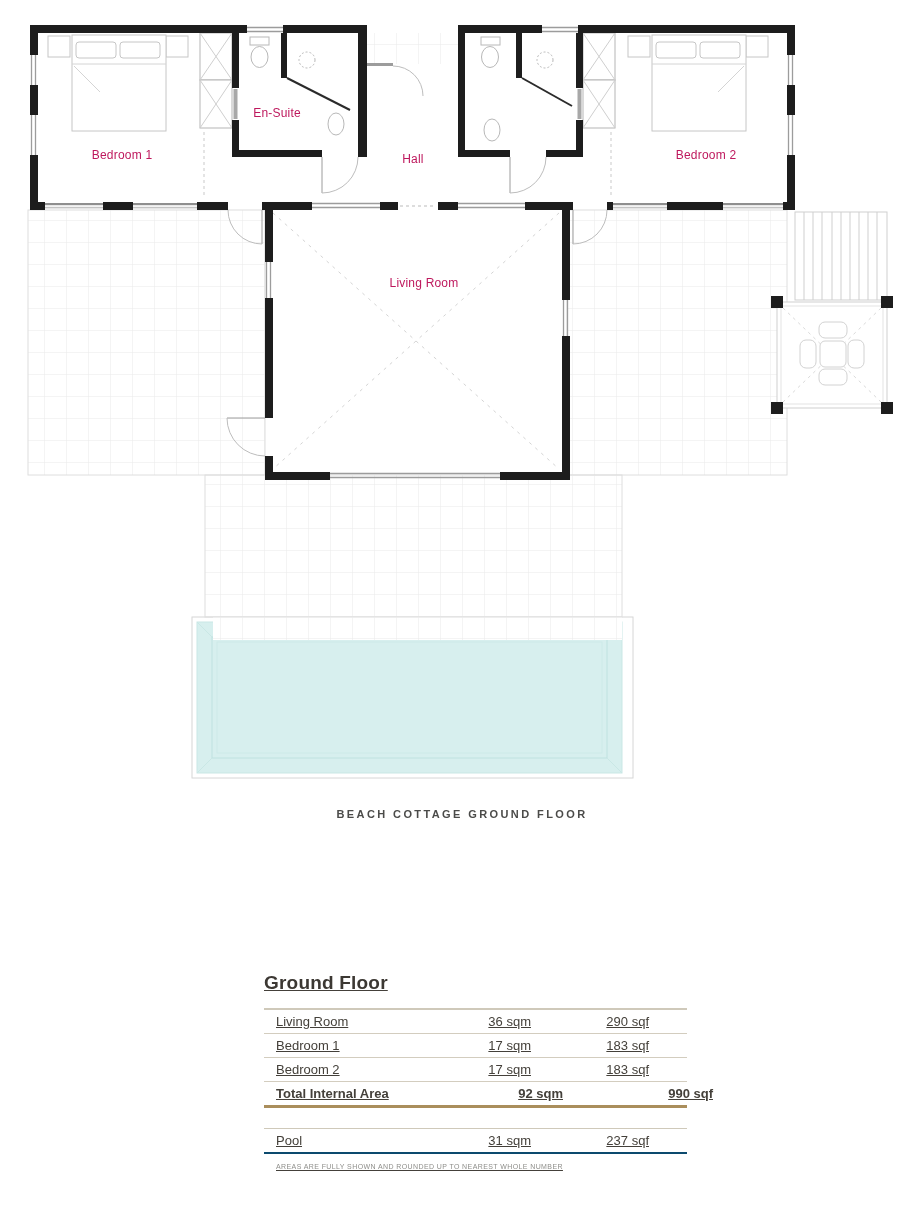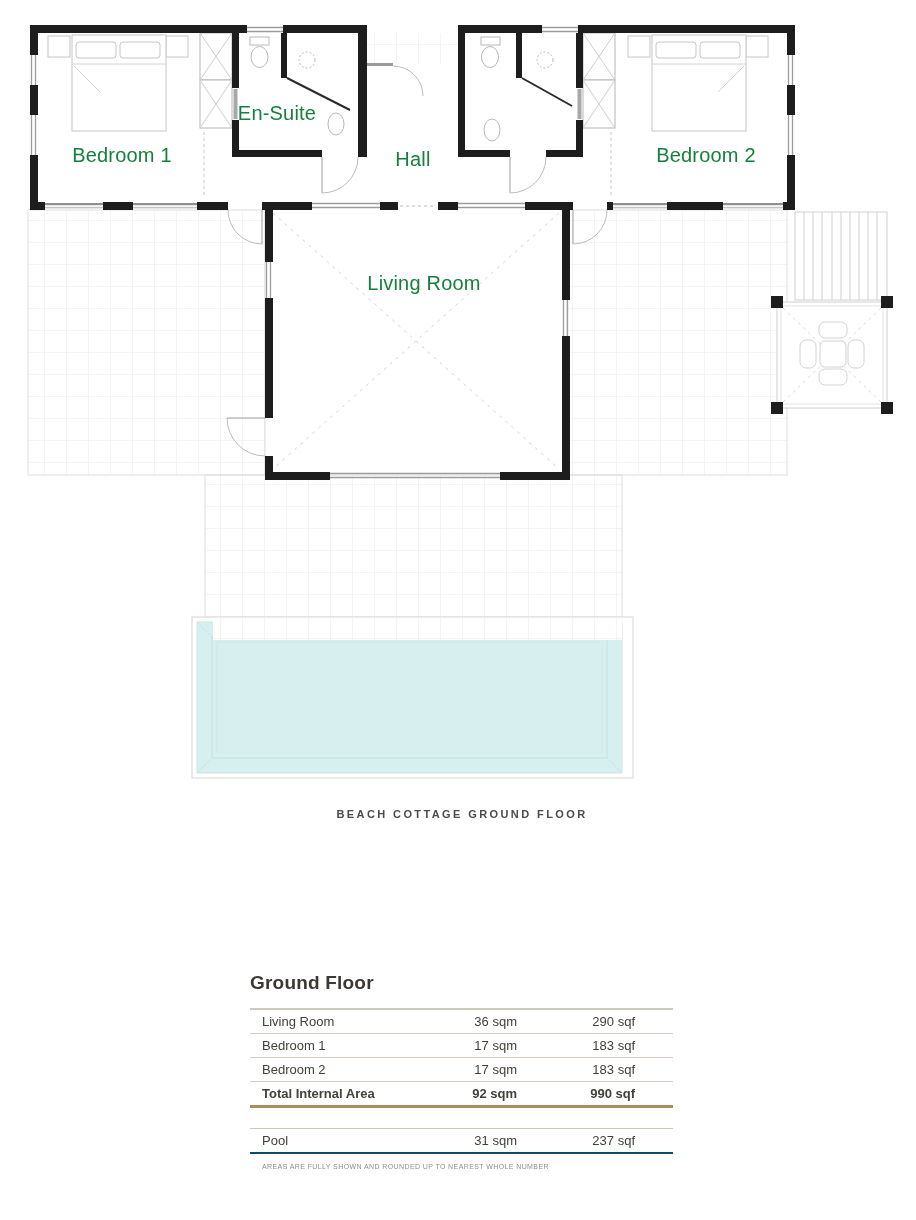--- a/index.html
+++ b/index.html
@@ -1,37 +1,37 @@
 <!DOCTYPE html>
 <html><head>
 <meta charset="utf-8">
 <style>
   html,body{margin:0;padding:0;background:#ffffff;}
   .page{position:relative;width:916px;height:1220px;background:#ffffff;overflow:hidden;
         font-family:"Liberation Sans", sans-serif;}
   .plan{position:absolute;left:0;top:0;width:916px;height:830px;}
   .plan svg{position:absolute;left:0;top:0;}
-  .room-label{position:absolute;transform:translate(-50%,-50%);font-size:20px;color:#15803d;
+  .room-label{position:absolute;transform:translate(-50%,-50%);font-size:12px;color:#be185d;
               white-space:nowrap;letter-spacing:.2px;}
   .lbl-bedroom1{left:122px;top:155px;}
   .lbl-ensuite{left:277px;top:113px;}
   .lbl-hall{left:413px;top:159px;}
   .lbl-bedroom2{left:706px;top:155px;}
   .lbl-living{left:424px;top:283px;}
   .plan-caption{position:absolute;left:0;right:0;top:808px;text-align:center;
                 font-size:11px;font-weight:bold;letter-spacing:2.4px;color:#4b4b49;padding-left:8px;}
   
-  .area-table{position:absolute;left:250px;top:972px;width:423px;color:#44403a;}
+  .area-table{position:absolute;left:264px;top:972px;width:423px;color:#44403a;text-decoration:underline;}
   .area-title{margin:0 0 14px 0;font-size:19px;font-weight:600;color:#3c3833;letter-spacing:.2px;}
   .tbl{border-top:2px solid #cfc9ba;}
   .tbl-row{display:grid;grid-template-columns:170px 85px 118px;padding:0 38px 0 12px;
            height:23px;align-items:center;font-size:13px;border-bottom:1px solid #d3cdbf;}
   .tbl-row .c-name{justify-self:start;}
   .tbl-row .c-sqm,.tbl-row .c-sqf{justify-self:end;}
-  .tbl-row.total{font-weight:bold;border-bottom:3px solid #aa8e5c;}
+  .tbl-row.total{font-weight:bold;border-bottom:3px solid #aa8e5c;gap:32px;}
   .tbl2{margin-top:20px;border-top:1px solid #cfc9ba;}
   .tbl2 .tbl-row:last-child{border-bottom:2px solid #0c4a6e;}
   .footnote{margin-top:9px;padding-left:12px;font-size:7px;letter-spacing:.4px;color:#8e8e8a;}
 </style>
 </head>
 <body>
 
 <div class="page">
 
   <div class="plan">

